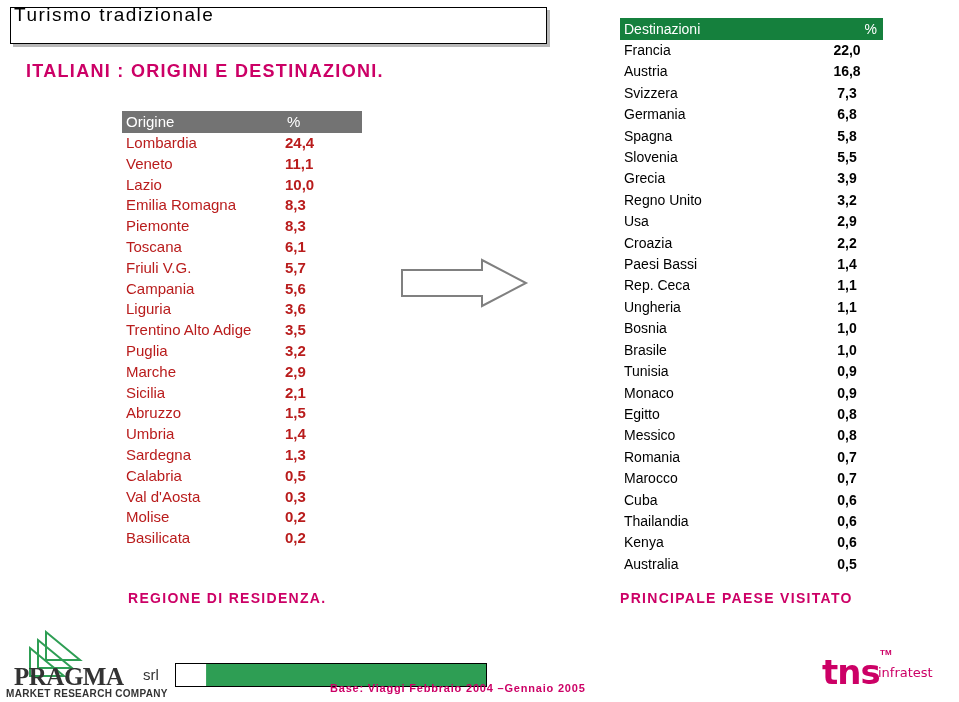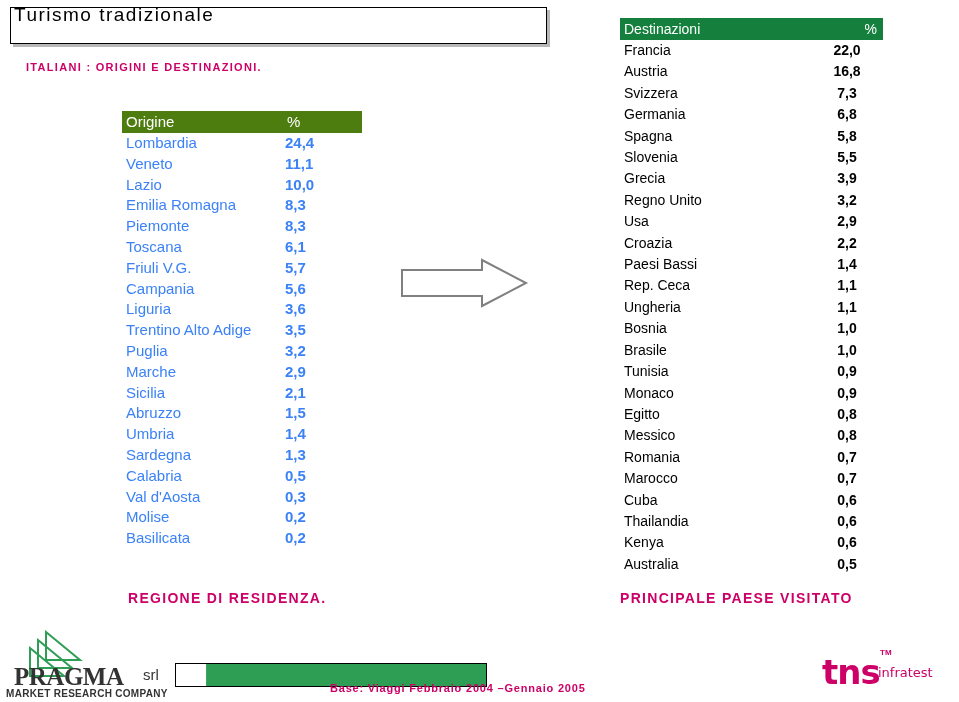--- a/index.html
+++ b/index.html
@@ -35,45 +35,45 @@
     letter-spacing: 1.5px;
     color: #000000;
     white-space: nowrap;
   }
 
   
   #subtitle-left {
     position: absolute;
     left: 26px;
     top: 61px;
-    font-size: 11px;
+    font-size: 18px;
     font-weight: bold;
     letter-spacing: 1.3px;
     color: #cc0066;
     white-space: nowrap;
   }
 
   
   #left-table {
     position: absolute;
     left: 122px;
     top: 111px;
     width: 240px;
     border-collapse: collapse;
   }
   #left-table td {
     font-size: 15px;
-    color: #3b82f6;
+    color: #b91c1c;
     padding: 0;
     height: 20.8px;
     line-height: 20.8px;
     vertical-align: middle;
   }
   #left-table thead td {
-    background: #4d7c0f;
+    background: #737373;
     color: #ffffff;
     font-weight: normal;
     height: 22px;
     line-height: 22px;
   }
   #left-table td.c-label {
     padding-left: 4px;
     white-space: nowrap;
   }
   #left-table td.c-value {

